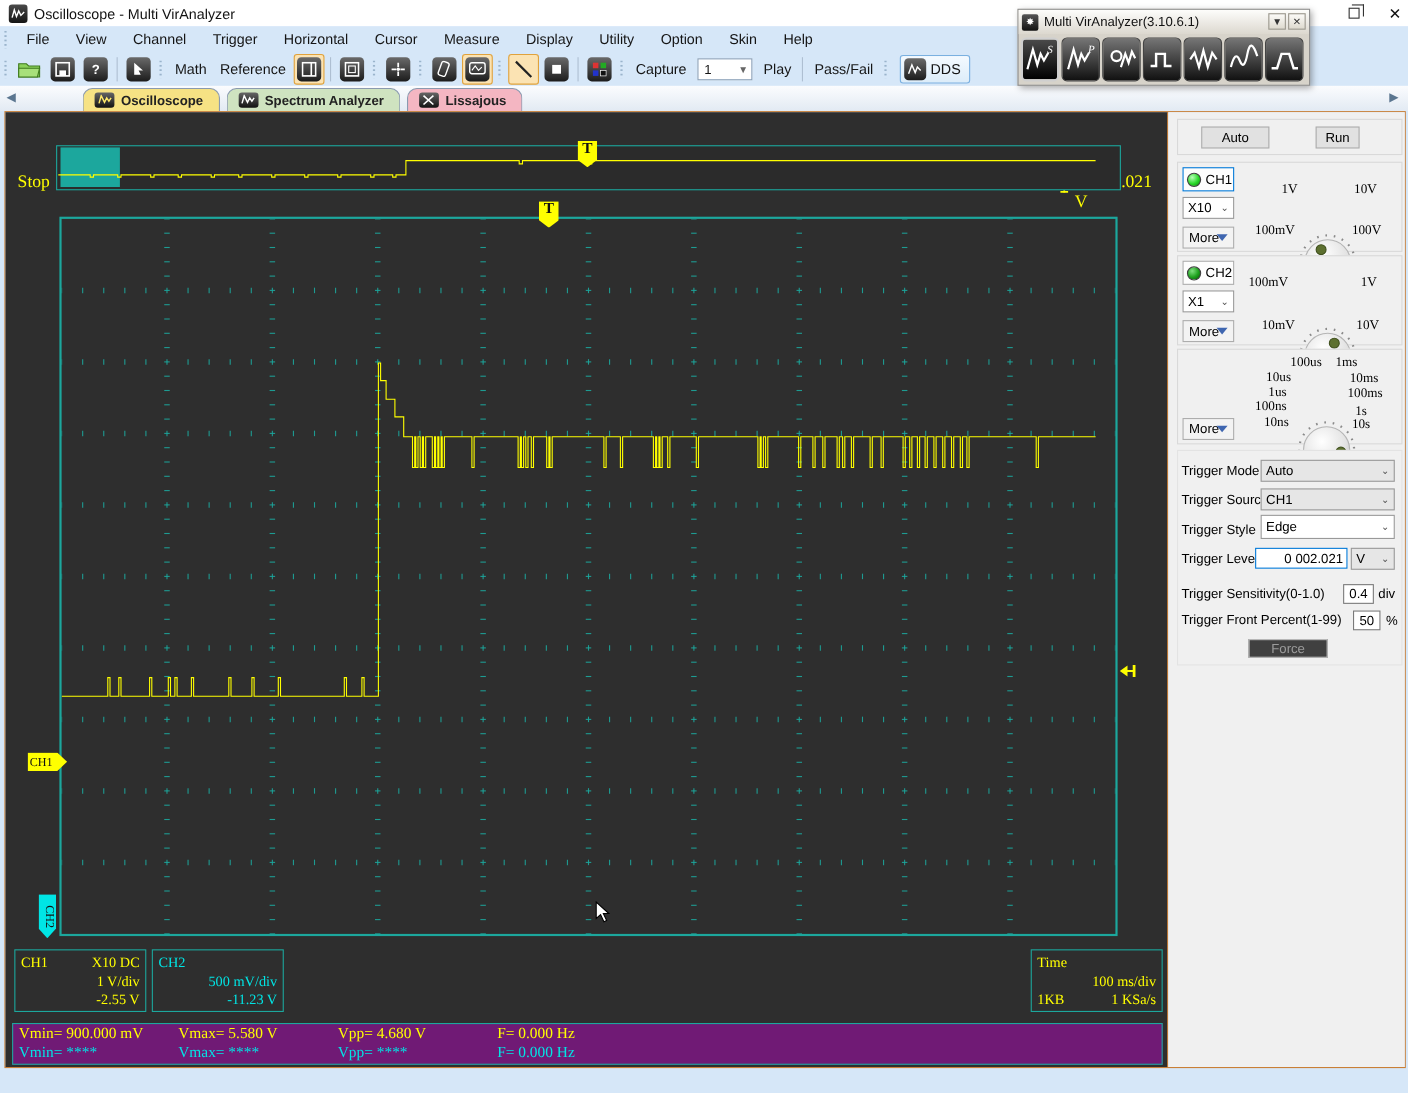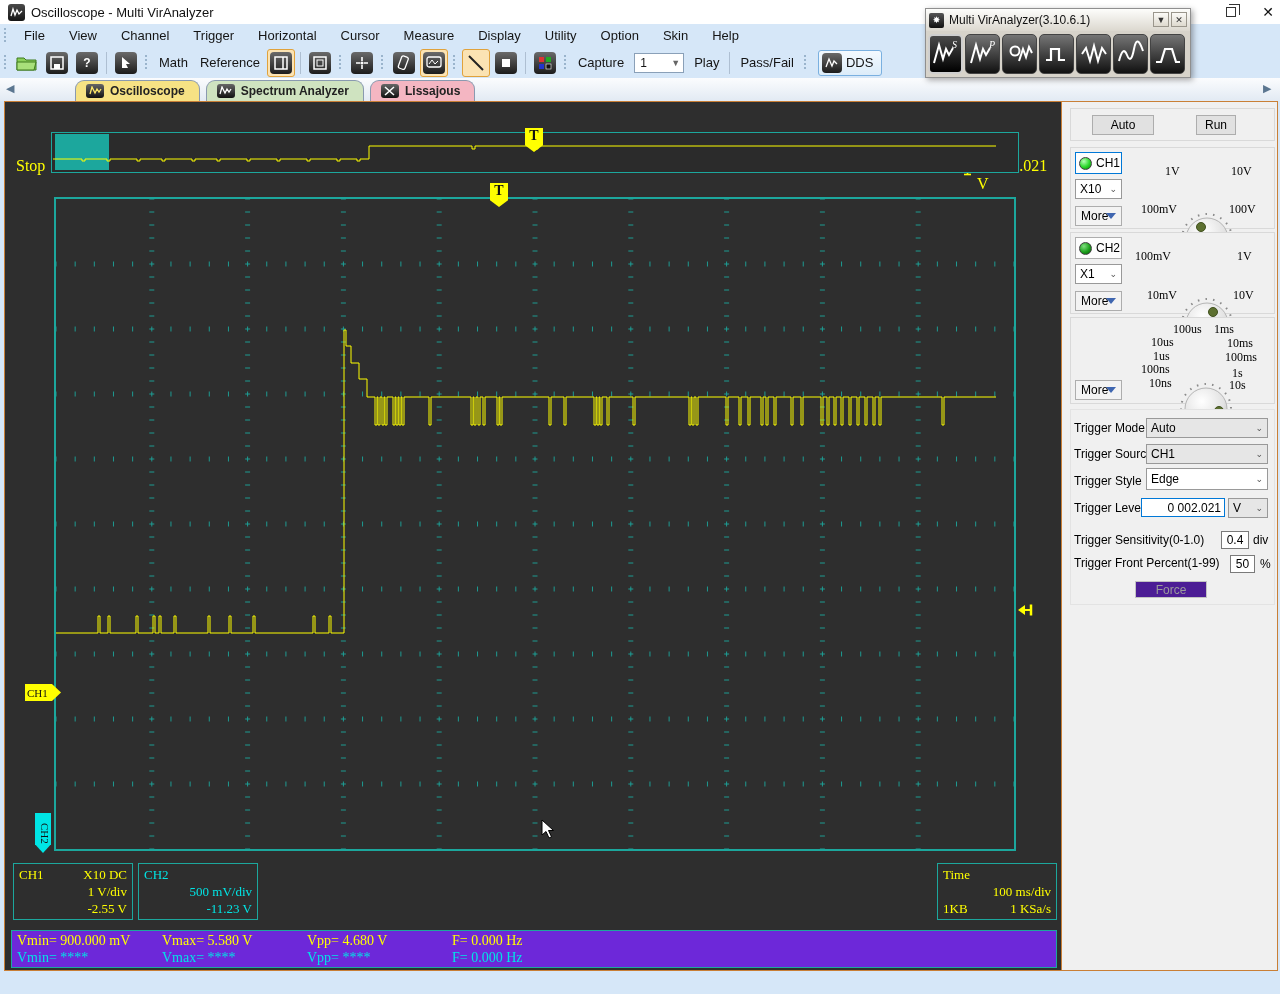--- a/index.html
+++ b/index.html
@@ -63,27 +63,27 @@
 
   .tmark { position:absolute; width:18px; height:24px; background:#ffff00; clip-path:polygon(0 0,100% 0,100% 72%,50% 100%,0 72%); display:flex; justify-content:center; color:#111; font-family:"Liberation Serif",serif; font-size:14px; font-weight:bold; line-height:16px; }
 
   .ch1flag { position:absolute; left:20px; top:582px; width:36px; height:17px; background:#ffff00; clip-path:polygon(0 0,75% 0,100% 50%,75% 100%,0 100%); color:#111; font-size:11px; display:flex; align-items:center; padding-left:2px; }
   .ch2flag { position:absolute; left:30px; top:711px; width:16px; height:40px; background:#00e5e5; clip-path:polygon(0 0,100% 0,100% 78%,50% 100%,0 78%); color:#111; font-size:11px; writing-mode:vertical-rl; display:flex; justify-content:center; padding-top:1px; }
 
   .infobox { position:absolute; border:1px solid #1ca79d; background:#2e2e2e; width:120px; height:57px; font-size:13px; line-height:17px; padding:2px 5px; }
   .row-between { display:flex; justify-content:space-between; }
   .tr { text-align:right; }
 
-  .measure { position:absolute; left:6px; top:828px; width:1046px; height:38px; border:1px solid #1ca79d; background:#6d28d9; font-size:14px; }
+  .measure { position:absolute; left:6px; top:828px; width:1046px; height:38px; border:1px solid #1ca79d; background:#701a75; font-size:14px; }
   .measure span { position:absolute; white-space:nowrap; }
 
   
   .gbox { position:absolute; border:1px solid #d9d9d9; background:#f0f0f0; }
   .btn { position:absolute; background:#e1e1e1; border:1px solid #adadad; font-size:12px; display:flex; align-items:center; justify-content:center; }
-  .btn.disabled { color:#9b9b9b; background:#4c1d95; border-color:#c3c3c3; }
+  .btn.disabled { color:#9b9b9b; background:#404040; border-color:#c3c3c3; }
   .ledbtn { position:absolute; width:47px; height:22px; background:#fdfdfd; border:1px solid #adadad; display:flex; align-items:center; gap:4px; padding-left:3px; font-size:12px; }
   .ledbtn.focus { border:1px solid #0078d7; }
   .led { width:13px; height:13px; border-radius:50%; border:1px solid #3f3f3f; background:radial-gradient(circle at 35% 30%, #b6ffb6, #29d829 55%, #0a7a0a); }
   .led.dim { background:radial-gradient(circle at 35% 30%, #7fe07f, #1da01d 55%, #075507); }
   .combo { position:absolute; background:#fff; border:1px solid #999; font-size:12px; display:flex; align-items:center; padding-left:4px; position:absolute; }
   .combo .chev { position:absolute; right:4px; color:#555; font-size:9px; }
   .combo.grey { background:#e6e6e6; }
   .morecombo { position:absolute; width:47px; height:20px; background:#f3f3f3; border:1px solid #adadad; font-size:12px; display:flex; align-items:center; padding-left:5px; }
   .morecombo .blue-tri { position:absolute; right:5px; width:0; height:0; border-left:5px solid transparent; border-right:5px solid transparent; border-top:6px solid #3f66b0; }
   .knoblbl { position:absolute; font-family:"Liberation Serif",serif; font-size:12px; color:#000; white-space:nowrap; }

